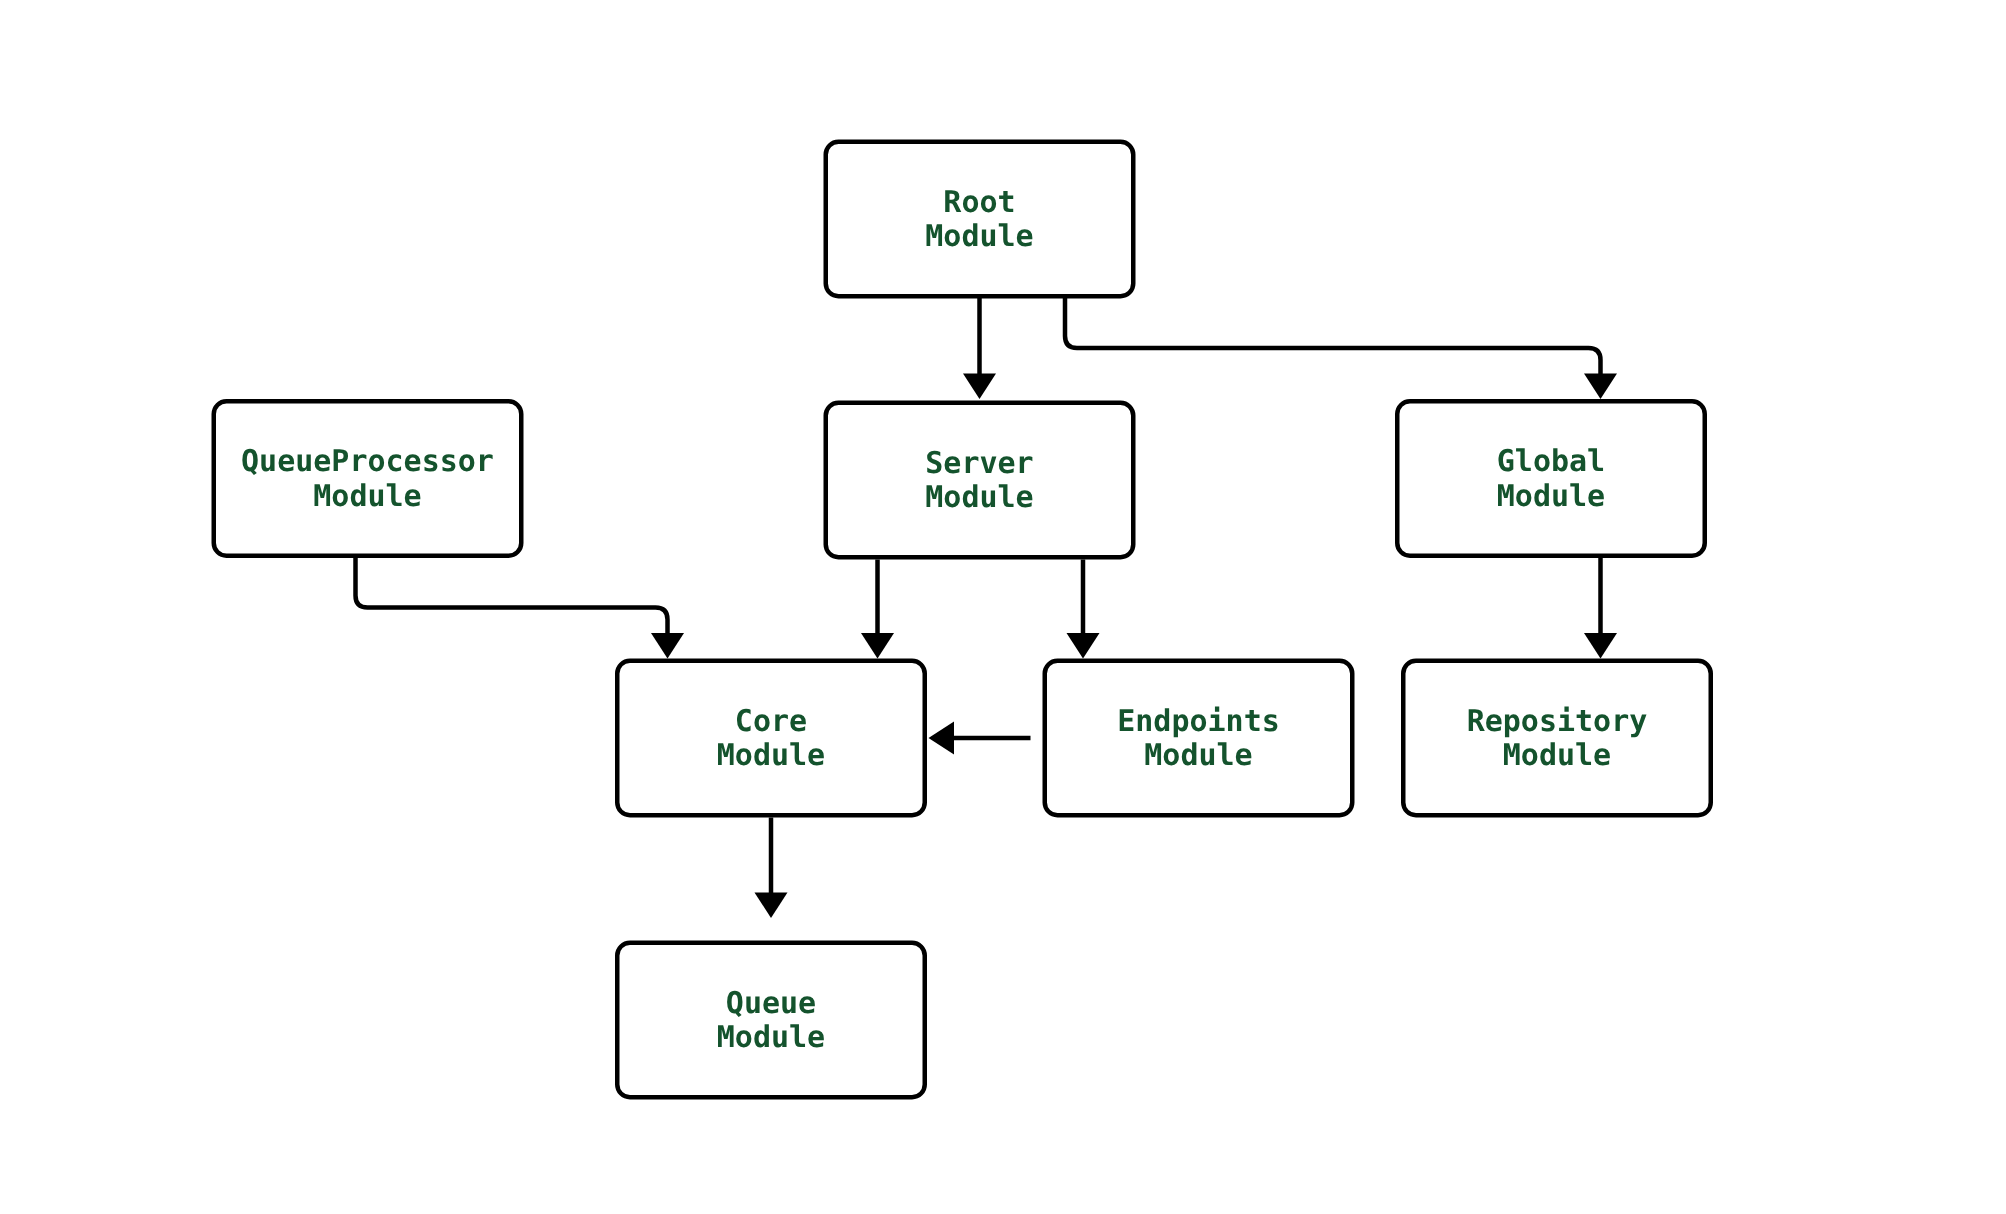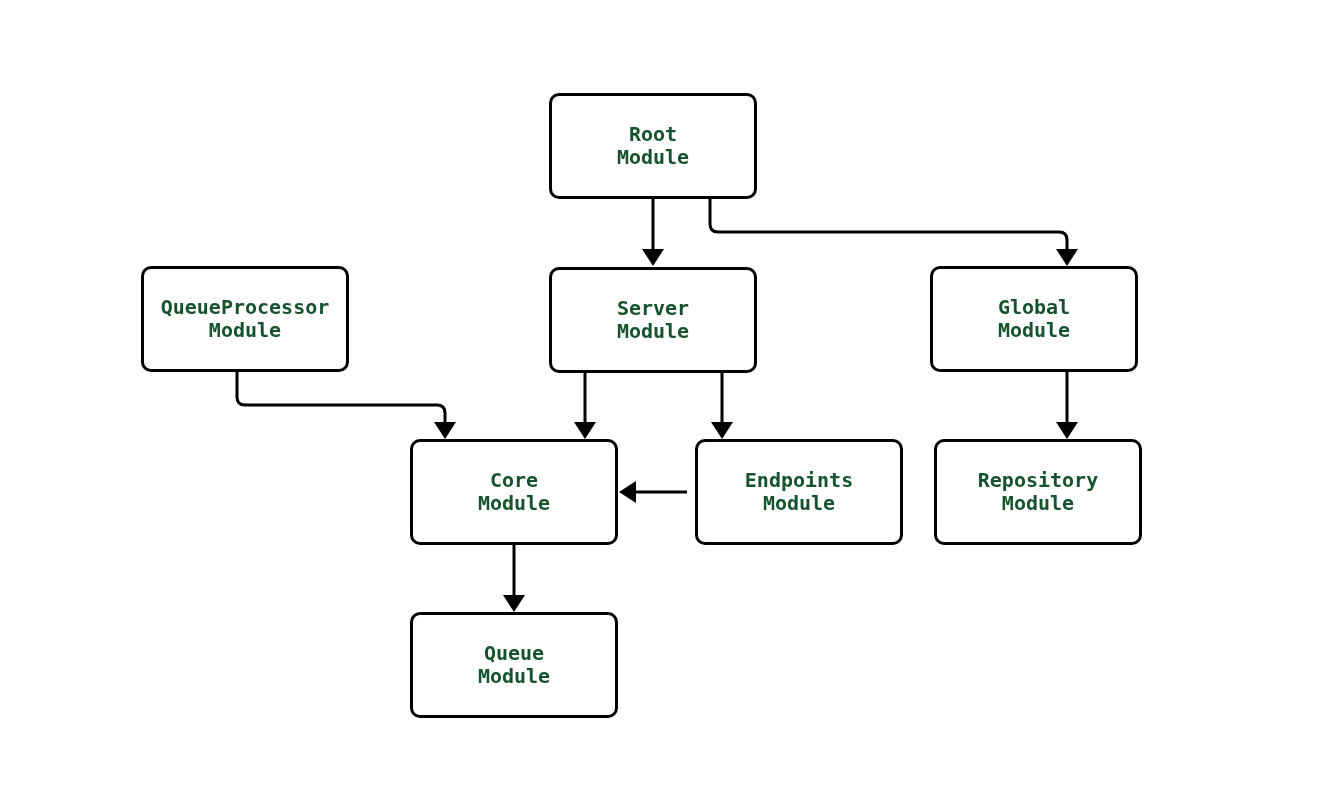--- a/index.html
+++ b/index.html
@@ -131,18 +131,18 @@
   <div class="node" style="left:695px; top:439px">
     <span class="node-label">Endpoints
 Module</span>
   </div>
 
   <div class="node" style="left:934px; top:439px">
     <span class="node-label">Repository
 Module</span>
   </div>
 
-  <div class="node" style="left:410px; top:612px">
+  <div class="node" style="left:410px; top:627px">
     <span class="node-label">Queue
 Module</span>
   </div>
 
 </div>
 
 </body></html>

